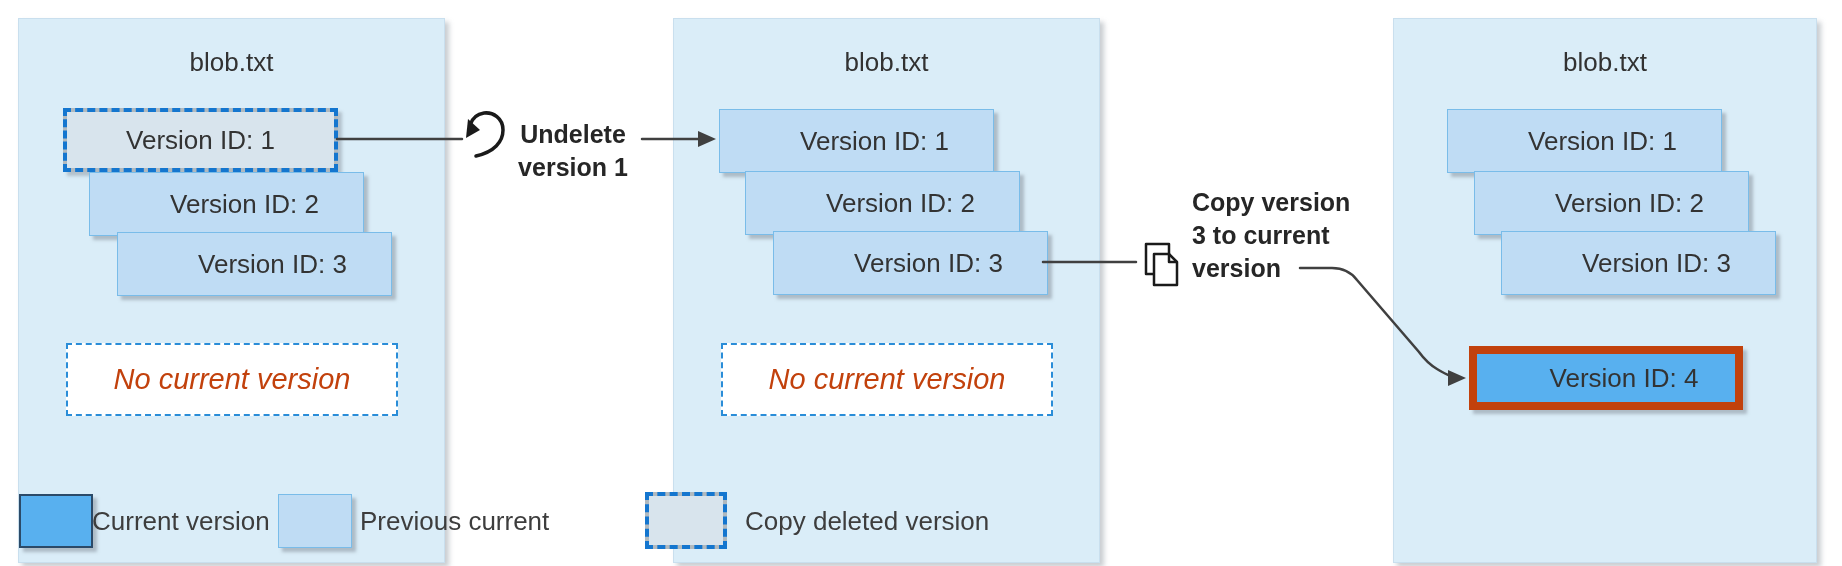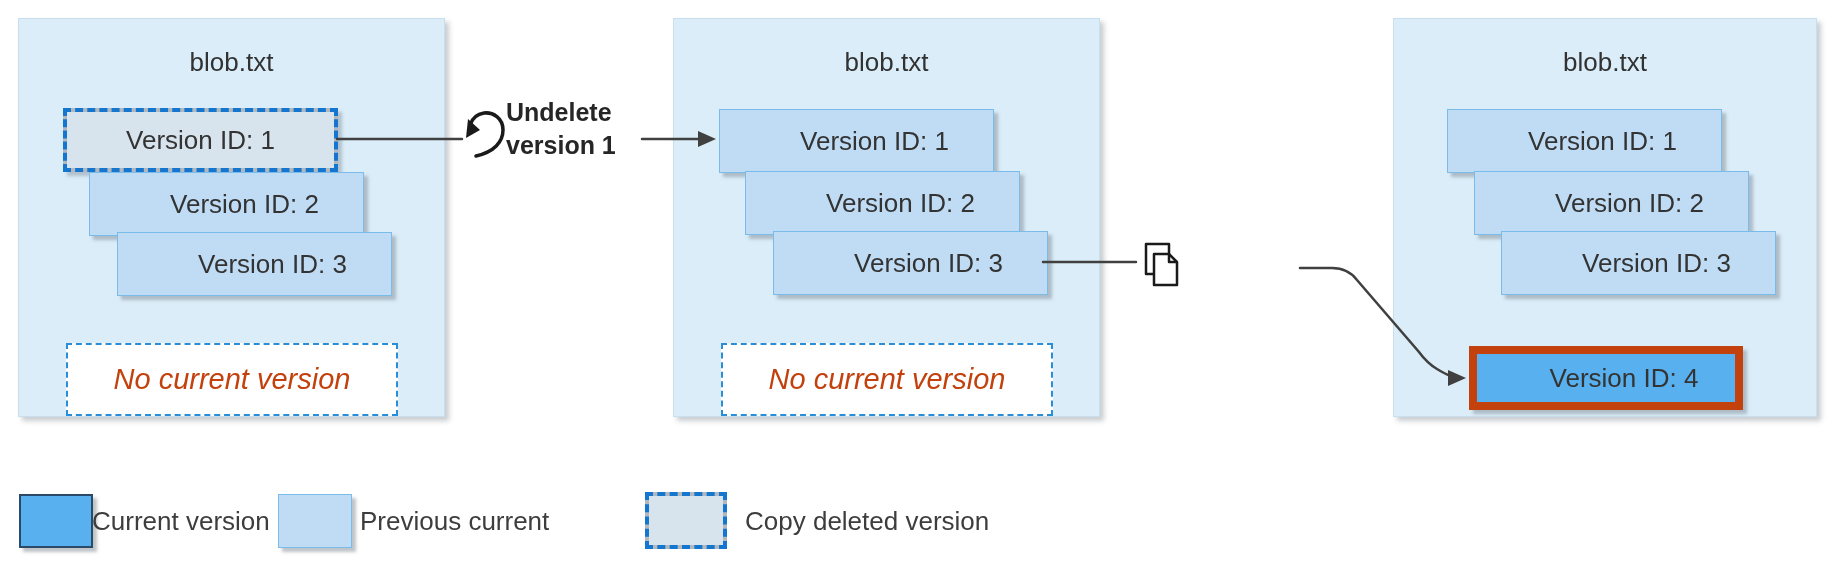--- a/index.html
+++ b/index.html
@@ -2,21 +2,21 @@
 <html><head>
 <meta charset="utf-8">
 <style>
   html,body{margin:0;padding:0;background:#ffffff;}
   .canvas{
     position:relative;width:1842px;height:566px;background:#ffffff;
     font-family:"Liberation Sans",sans-serif;overflow:hidden;
   }
   
   .panel{
-    position:absolute;top:18px;height:399px;background:#daedf8;
+    position:absolute;top:18px;height:545px;background:#daedf8;
     border:1px solid #c9dfee;box-shadow:4px 4px 5px rgba(120,130,140,.40);
     box-sizing:border-box;
   }
   .panel-left{left:18px;width:427px;}
   .panel-mid{left:673px;width:427px;}
   .panel-right{left:1393px;width:424px;}
   .panel-title{
     position:absolute;top:28px;left:0;width:100%;text-align:center;
     font-size:26px;color:#323232;
   }
@@ -56,21 +56,21 @@
     position:absolute;left:47px;top:324px;width:332px;height:73px;
     background:#ffffff;border:2px dashed #2a8dd8;box-sizing:border-box;
     display:flex;align-items:center;justify-content:center;
     font-style:italic;font-size:29px;color:#c2410c;
   }
   
   .action{
     position:absolute;font-weight:bold;font-size:25px;line-height:33px;
     color:#262626;white-space:pre-line;z-index:10;
   }
-  .action-1{left:506px;top:96px;width:134px;text-align:left;}
+  .action-1{left:506px;top:118px;width:134px;text-align:center;}
   .action-2{left:1192px;top:186px;width:190px;text-align:left;}
   
   .overlay{position:absolute;left:0;top:0;z-index:9;pointer-events:none;}
   
   .sw{position:absolute;box-sizing:border-box;}
   .sw-cur{
     left:19px;top:494px;width:74px;height:54px;background:#58b0ef;
     border:2px solid #2b4a68;box-shadow:4px 4px 3px rgba(130,140,150,.50);
   }
   .sw-prev{
@@ -116,20 +116,23 @@
   <div class="panel panel-right">
     <div class="panel-title">blob.txt</div>
     <div class="vbox prev v1">Version ID: 1</div>
     <div class="vbox prev v2">Version ID: 2</div>
     <div class="vbox prev v3">Version ID: 3</div>
     <div class="vbox cur v4">Version ID: 4</div>
   </div>
 
   <div class="action action-1">Undelete
 version 1</div>
+  <div class="action action-2">Copy version
+3 to current
+version</div>
 
   <svg class="overlay" width="1842" height="566" viewBox="0 0 1842 566">
 
     <g stroke="#404040" stroke-width="2.5" fill="none" stroke-linecap="round">
       <path d="M337 139 H 462"></path>
       <path d="M642 139 H 699"></path>
     </g>
     <polygon points="716,139 698,131 698,147" fill="#404040"></polygon>
 
     <g>

